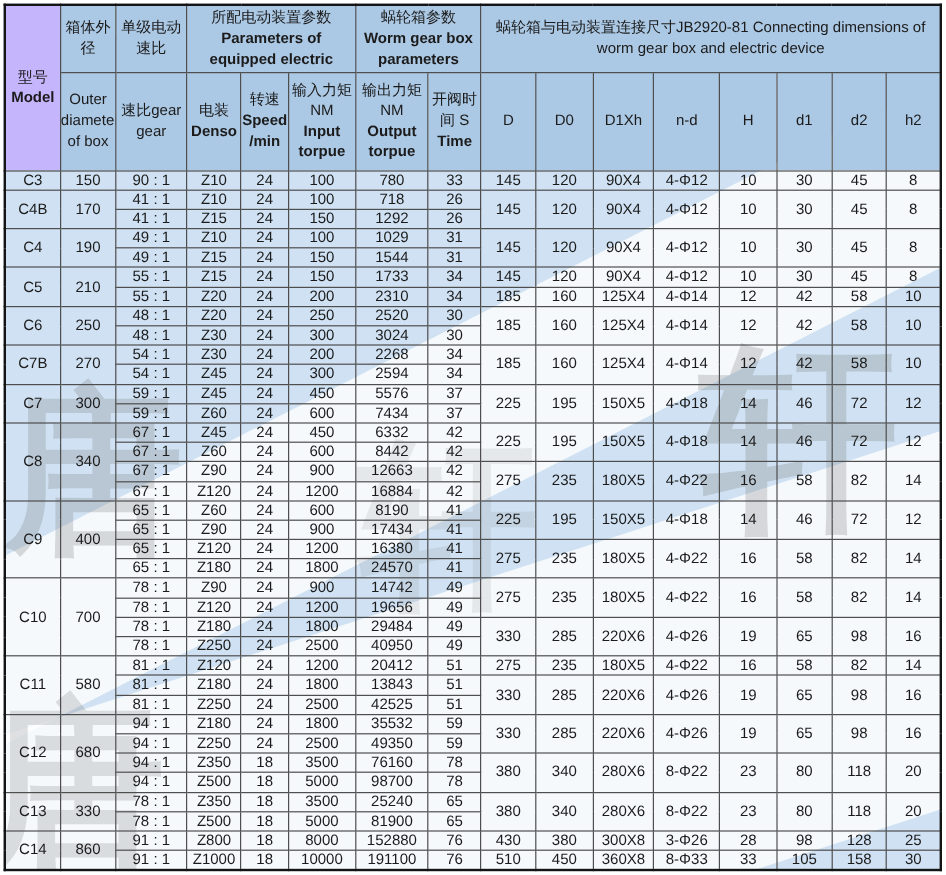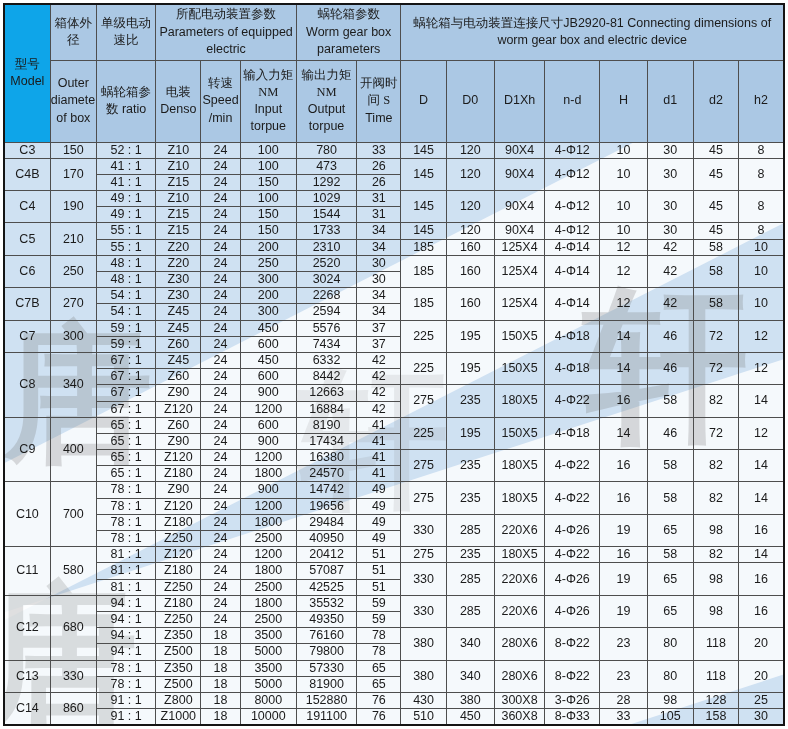--- a/index.html
+++ b/index.html
@@ -27,23 +27,23 @@
   table.spec th,table.spec td{
     border:1px solid #4e4e4e;text-align:center;vertical-align:middle;
     padding:0;color:#1b1b1b;overflow:hidden;
   }
   table.spec{border:2px solid #141414;}
   thead th{
     background:#abc8e4;font-weight:normal;font-size:12.5px;line-height:1.38;
   }
   thead tr.r1{height:56px;}
   thead tr.r2{height:82px;}
-  thead .zh{display:block;font-family:Liberation Serif, serif;}
-  thead .en{display:block;}
-  th[data-name="model-header"]{background:#0ea5e9;}
+  thead .zh{display:block;}
+  thead .en{display:block;font-weight:bold;}
+  th[data-name="model-header"]{background:#c4b5fd;}
   tbody td{font-size:12.5px;line-height:1.05;background:transparent;}
   tbody tr{height:16px;}
   
   col.c-model{width:46px;}  col.c-outer{width:46px;}  col.c-ratio{width:59px;}
   col.c-denso{width:45px;}  col.c-speed{width:39px;}  col.c-input{width:56px;}
   col.c-output{width:60px;} col.c-time{width:44px;}   col.c-D{width:45px;}
   col.c-D0{width:48px;}     col.c-D1Xh{width:50px;}   col.c-nd{width:55px;}
   col.c-H{width:47px;}      col.c-d1{width:46px;}     col.c-d2{width:45px;}
   col.c-h2{width:45px;}
 </style>
@@ -96,21 +96,21 @@
           <span class="zh" data-name="worm-group-zh">蜗轮箱参数</span>
           <span class="en" data-name="worm-group-en">Worm gear box parameters</span>
         </th>
         <th colspan="8" data-name="connection-dimensions-group-header">
           <span data-name="connect-group-zh">蜗轮箱与电动装置连接尺寸JB2920-81</span>
           <span data-name="connect-group-en">Connecting dimensions of worm gear box and electric device</span>
         </th>
       </tr>
       <tr class="r2" data-name="header-sub-row">
         <th data-name="outer-diameter-header-en">Outer diameter of box</th>
-        <th data-name="gear-ratio-header-en">蜗轮箱参数 ratio</th>
+        <th data-name="gear-ratio-header-en">速比gear gear</th>
         <th data-name="denso-header">
           <span class="zh" data-name="denso-header-zh">电装</span>
           <span class="en" data-name="denso-header-en">Denso</span>
         </th>
         <th data-name="speed-header">
           <span class="zh" data-name="speed-header-zh">转速</span>
           <span class="en" data-name="speed-header-en">Speed /min</span>
         </th>
         <th data-name="input-torque-header">
           <span class="zh" data-name="input-torque-header-zh">输入力矩NM</span>
@@ -131,21 +131,21 @@
         <th data-name="dim-h-header">H</th>
         <th data-name="dim-d1-header">d1</th>
         <th data-name="dim-d2-header">d2</th>
         <th data-name="dim-h2-header">h2</th>
       </tr>
     </thead>
     <tbody data-name="table-body">
         <tr data-name="table-row">
           <td data-name="model-cell">C3</td>
           <td data-name="outer-diameter-cell">150</td>
-          <td data-name="gear-ratio-cell">52 : 1</td>
+          <td data-name="gear-ratio-cell">90 : 1</td>
           <td data-name="denso-cell">Z10</td>
           <td data-name="speed-cell">24</td>
           <td data-name="input-torque-cell">100</td>
           <td data-name="output-torque-cell">780</td>
           <td data-name="open-time-cell">33</td>
           <td data-name="dim-d-cell">145</td>
           <td data-name="dim-d0-cell">120</td>
           <td data-name="dim-d1xh-cell">90X4</td>
           <td data-name="dim-nd-cell">4-Φ12</td>
           <td data-name="dim-h-cell">10</td>
@@ -153,21 +153,21 @@
           <td data-name="dim-d2-cell">45</td>
           <td data-name="dim-h2-cell">8</td>
         </tr>
         <tr data-name="table-row">
           <td rowspan="2" data-name="model-cell">C4B</td>
           <td rowspan="2" data-name="outer-diameter-cell">170</td>
           <td data-name="gear-ratio-cell">41 : 1</td>
           <td data-name="denso-cell">Z10</td>
           <td data-name="speed-cell">24</td>
           <td data-name="input-torque-cell">100</td>
-          <td data-name="output-torque-cell">473</td>
+          <td data-name="output-torque-cell">718</td>
           <td data-name="open-time-cell">26</td>
           <td rowspan="2" data-name="dim-d-cell">145</td>
           <td rowspan="2" data-name="dim-d0-cell">120</td>
           <td rowspan="2" data-name="dim-d1xh-cell">90X4</td>
           <td rowspan="2" data-name="dim-nd-cell">4-Φ12</td>
           <td rowspan="2" data-name="dim-h-cell">10</td>
           <td rowspan="2" data-name="dim-d1-cell">30</td>
           <td rowspan="2" data-name="dim-d2-cell">45</td>
           <td rowspan="2" data-name="dim-h2-cell">8</td>
         </tr>
@@ -483,21 +483,21 @@
           <td data-name="dim-h-cell">16</td>
           <td data-name="dim-d1-cell">58</td>
           <td data-name="dim-d2-cell">82</td>
           <td data-name="dim-h2-cell">14</td>
         </tr>
         <tr data-name="table-row">
           <td data-name="gear-ratio-cell">81 : 1</td>
           <td data-name="denso-cell">Z180</td>
           <td data-name="speed-cell">24</td>
           <td data-name="input-torque-cell">1800</td>
-          <td data-name="output-torque-cell">57087</td>
+          <td data-name="output-torque-cell">13843</td>
           <td data-name="open-time-cell">51</td>
           <td rowspan="2" data-name="dim-d-cell">330</td>
           <td rowspan="2" data-name="dim-d0-cell">285</td>
           <td rowspan="2" data-name="dim-d1xh-cell">220X6</td>
           <td rowspan="2" data-name="dim-nd-cell">4-Φ26</td>
           <td rowspan="2" data-name="dim-h-cell">19</td>
           <td rowspan="2" data-name="dim-d1-cell">65</td>
           <td rowspan="2" data-name="dim-d2-cell">98</td>
           <td rowspan="2" data-name="dim-h2-cell">16</td>
         </tr>
@@ -549,31 +549,31 @@
           <td rowspan="2" data-name="dim-h-cell">23</td>
           <td rowspan="2" data-name="dim-d1-cell">80</td>
           <td rowspan="2" data-name="dim-d2-cell">118</td>
           <td rowspan="2" data-name="dim-h2-cell">20</td>
         </tr>
         <tr data-name="table-row">
           <td data-name="gear-ratio-cell">94 : 1</td>
           <td data-name="denso-cell">Z500</td>
           <td data-name="speed-cell">18</td>
           <td data-name="input-torque-cell">5000</td>
-          <td data-name="output-torque-cell">79800</td>
+          <td data-name="output-torque-cell">98700</td>
           <td data-name="open-time-cell">78</td>
         </tr>
         <tr data-name="table-row">
           <td rowspan="2" data-name="model-cell">C13</td>
           <td rowspan="2" data-name="outer-diameter-cell">330</td>
           <td data-name="gear-ratio-cell">78 : 1</td>
           <td data-name="denso-cell">Z350</td>
           <td data-name="speed-cell">18</td>
           <td data-name="input-torque-cell">3500</td>
-          <td data-name="output-torque-cell">57330</td>
+          <td data-name="output-torque-cell">25240</td>
           <td data-name="open-time-cell">65</td>
           <td rowspan="2" data-name="dim-d-cell">380</td>
           <td rowspan="2" data-name="dim-d0-cell">340</td>
           <td rowspan="2" data-name="dim-d1xh-cell">280X6</td>
           <td rowspan="2" data-name="dim-nd-cell">8-Φ22</td>
           <td rowspan="2" data-name="dim-h-cell">23</td>
           <td rowspan="2" data-name="dim-d1-cell">80</td>
           <td rowspan="2" data-name="dim-d2-cell">118</td>
           <td rowspan="2" data-name="dim-h2-cell">20</td>
         </tr>

